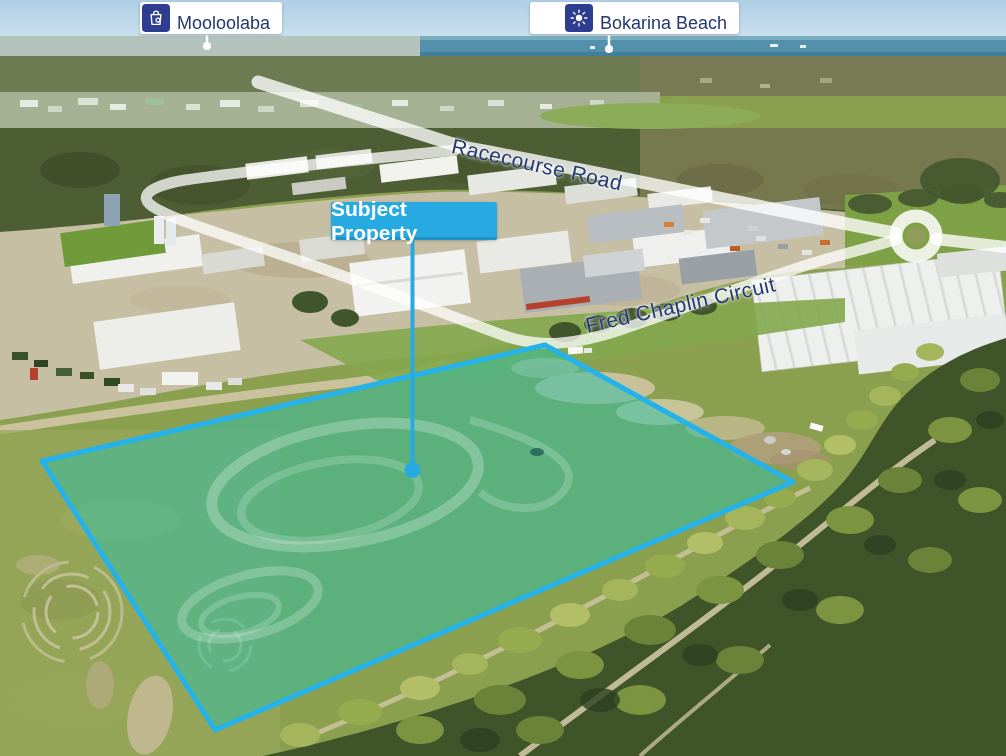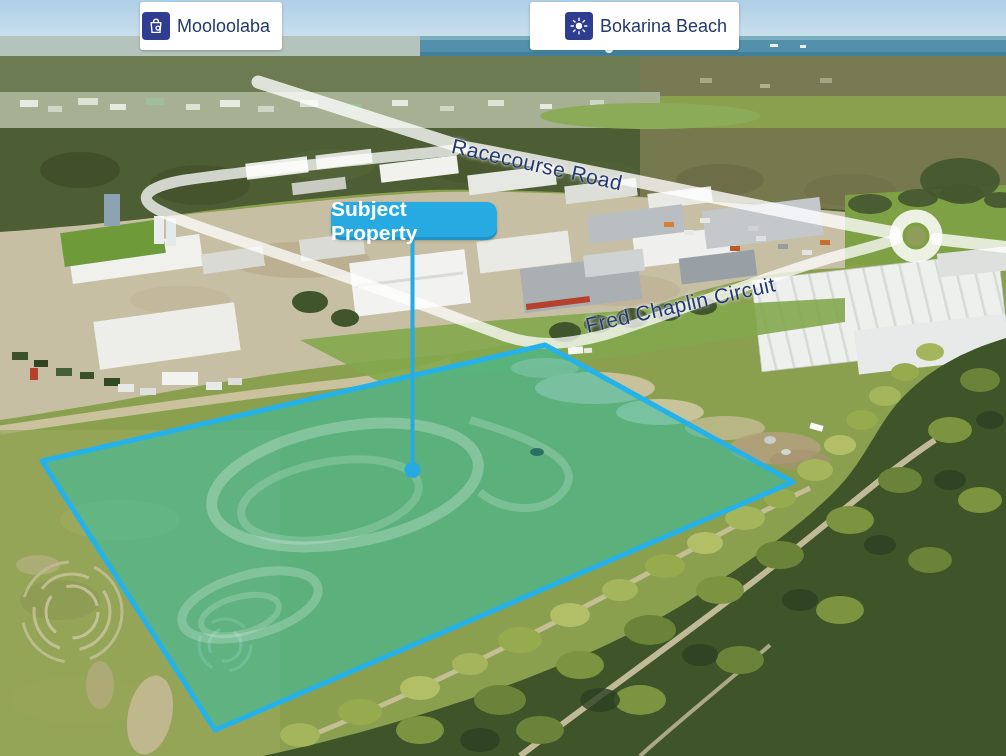--- a/index.html
+++ b/index.html
@@ -4,23 +4,23 @@
 <style>
   html,body{margin:0;padding:0;background:#222;}
   .stage{
     position:relative;width:1006px;height:756px;overflow:hidden;
     font-family:"Liberation Sans",sans-serif;
     background:#8aa04f;
   }
   .stage svg.scene{position:absolute;left:0;top:0;display:block;}
   
   .poi-label{
-    position:absolute;display:flex;align-items:center;gap:7px;
+    position:absolute;display:flex;align-items:flex-end;gap:7px;
     background:var(--label-bg,#fff);border-radius:3px;
-    padding:2px 12px 2px 2px;height:48px;box-sizing:border-box;
+    padding:2px 12px 2px 2px;height:32px;box-sizing:border-box;
     box-shadow:0 1px 3px rgba(0,0,0,.25);
   }
   .poi-badge{
     width:28px;height:28px;border-radius:4px;background:var(--badge-navy,#2e3d8f);
     display:flex;align-items:center;justify-content:center;flex:0 0 auto;
   }
   .poi-badge svg{display:block;}
   .poi-text{color:var(--label-navy,#24396f);font-size:18px;line-height:1;white-space:nowrap;}
   
   .road-label{
@@ -29,21 +29,21 @@
     transform-origin:left center;
     text-shadow:0 0 4px rgba(255,255,255,.9),0 0 2px rgba(255,255,255,.8);
   }
   .road-label.racecourse{left:452px;top:134px;transform:rotate(12.5deg);}
   .road-label.fredchaplin{left:586px;top:314px;transform:rotate(-12.5deg);}
   
   .subject-box{
     position:absolute;left:331px;top:202px;width:166px;height:38px;
     background:var(--accent-cyan,#27aae2);color:#fff;
     display:flex;align-items:center;justify-content:center;
-    font-size:21px;font-weight:bold;border-radius:10px;
+    font-size:21px;font-weight:bold;border-radius:2px;
     box-shadow:inset 0 -3px 0 rgba(0,40,70,.18),0 1px 3px rgba(0,0,0,.2);
   }
   
   .property-poly{fill:var(--property-fill,#2fbfa6);fill-opacity:.52;stroke:var(--boundary-cyan,#25b2ea);stroke-width:5;stroke-linejoin:round;}
   .subj-pointer-line{stroke:var(--accent-cyan,#27aae2);stroke-width:4;}
   .subj-pointer-dot{fill:var(--accent-cyan,#27aae2);}
 </style>
 </head>
 <body>
 

